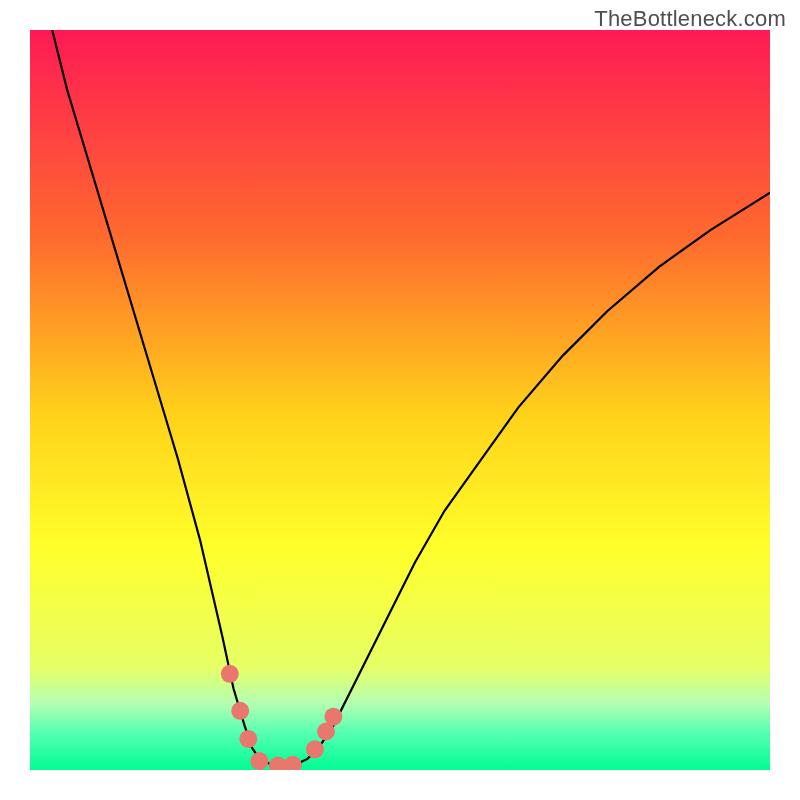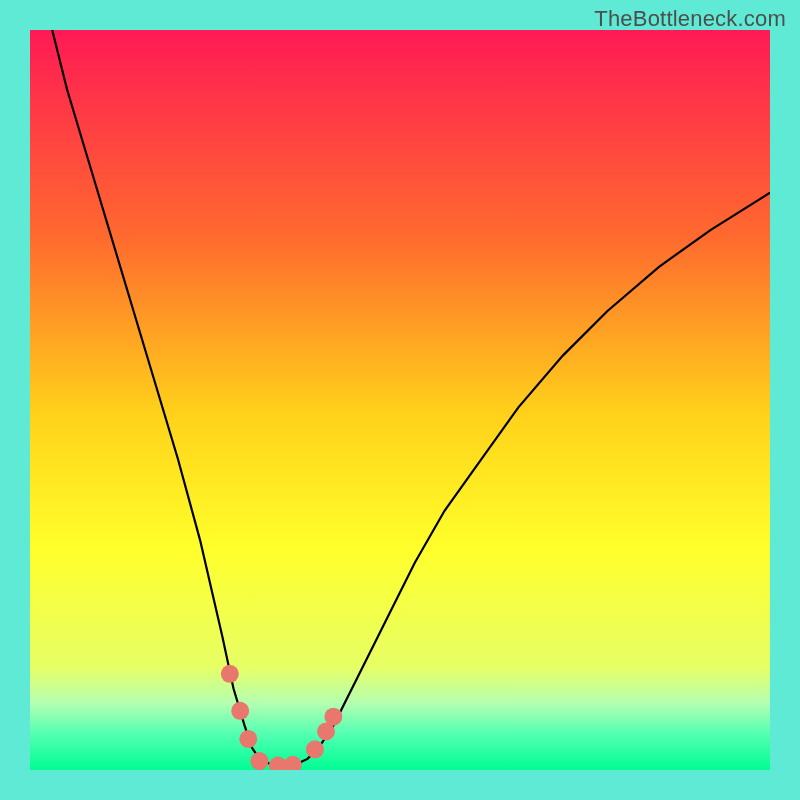--- a/index.html
+++ b/index.html
@@ -8,21 +8,21 @@
     width: 800px;
     height: 800px;
     background: #000;
     overflow: hidden;
     font-family: Arial, Helvetica, sans-serif;
   }
   .frame {
     position: absolute;
     left: 0; top: 0;
     width: 800px; height: 800px;
-    background: #5eead4;
+    background: #ffffff;
   }
   .plot {
     position: absolute;
     left: 30px;
     top: 30px;
     width: 740px;
     height: 740px;
     overflow: visible;
   }
   .watermark {

